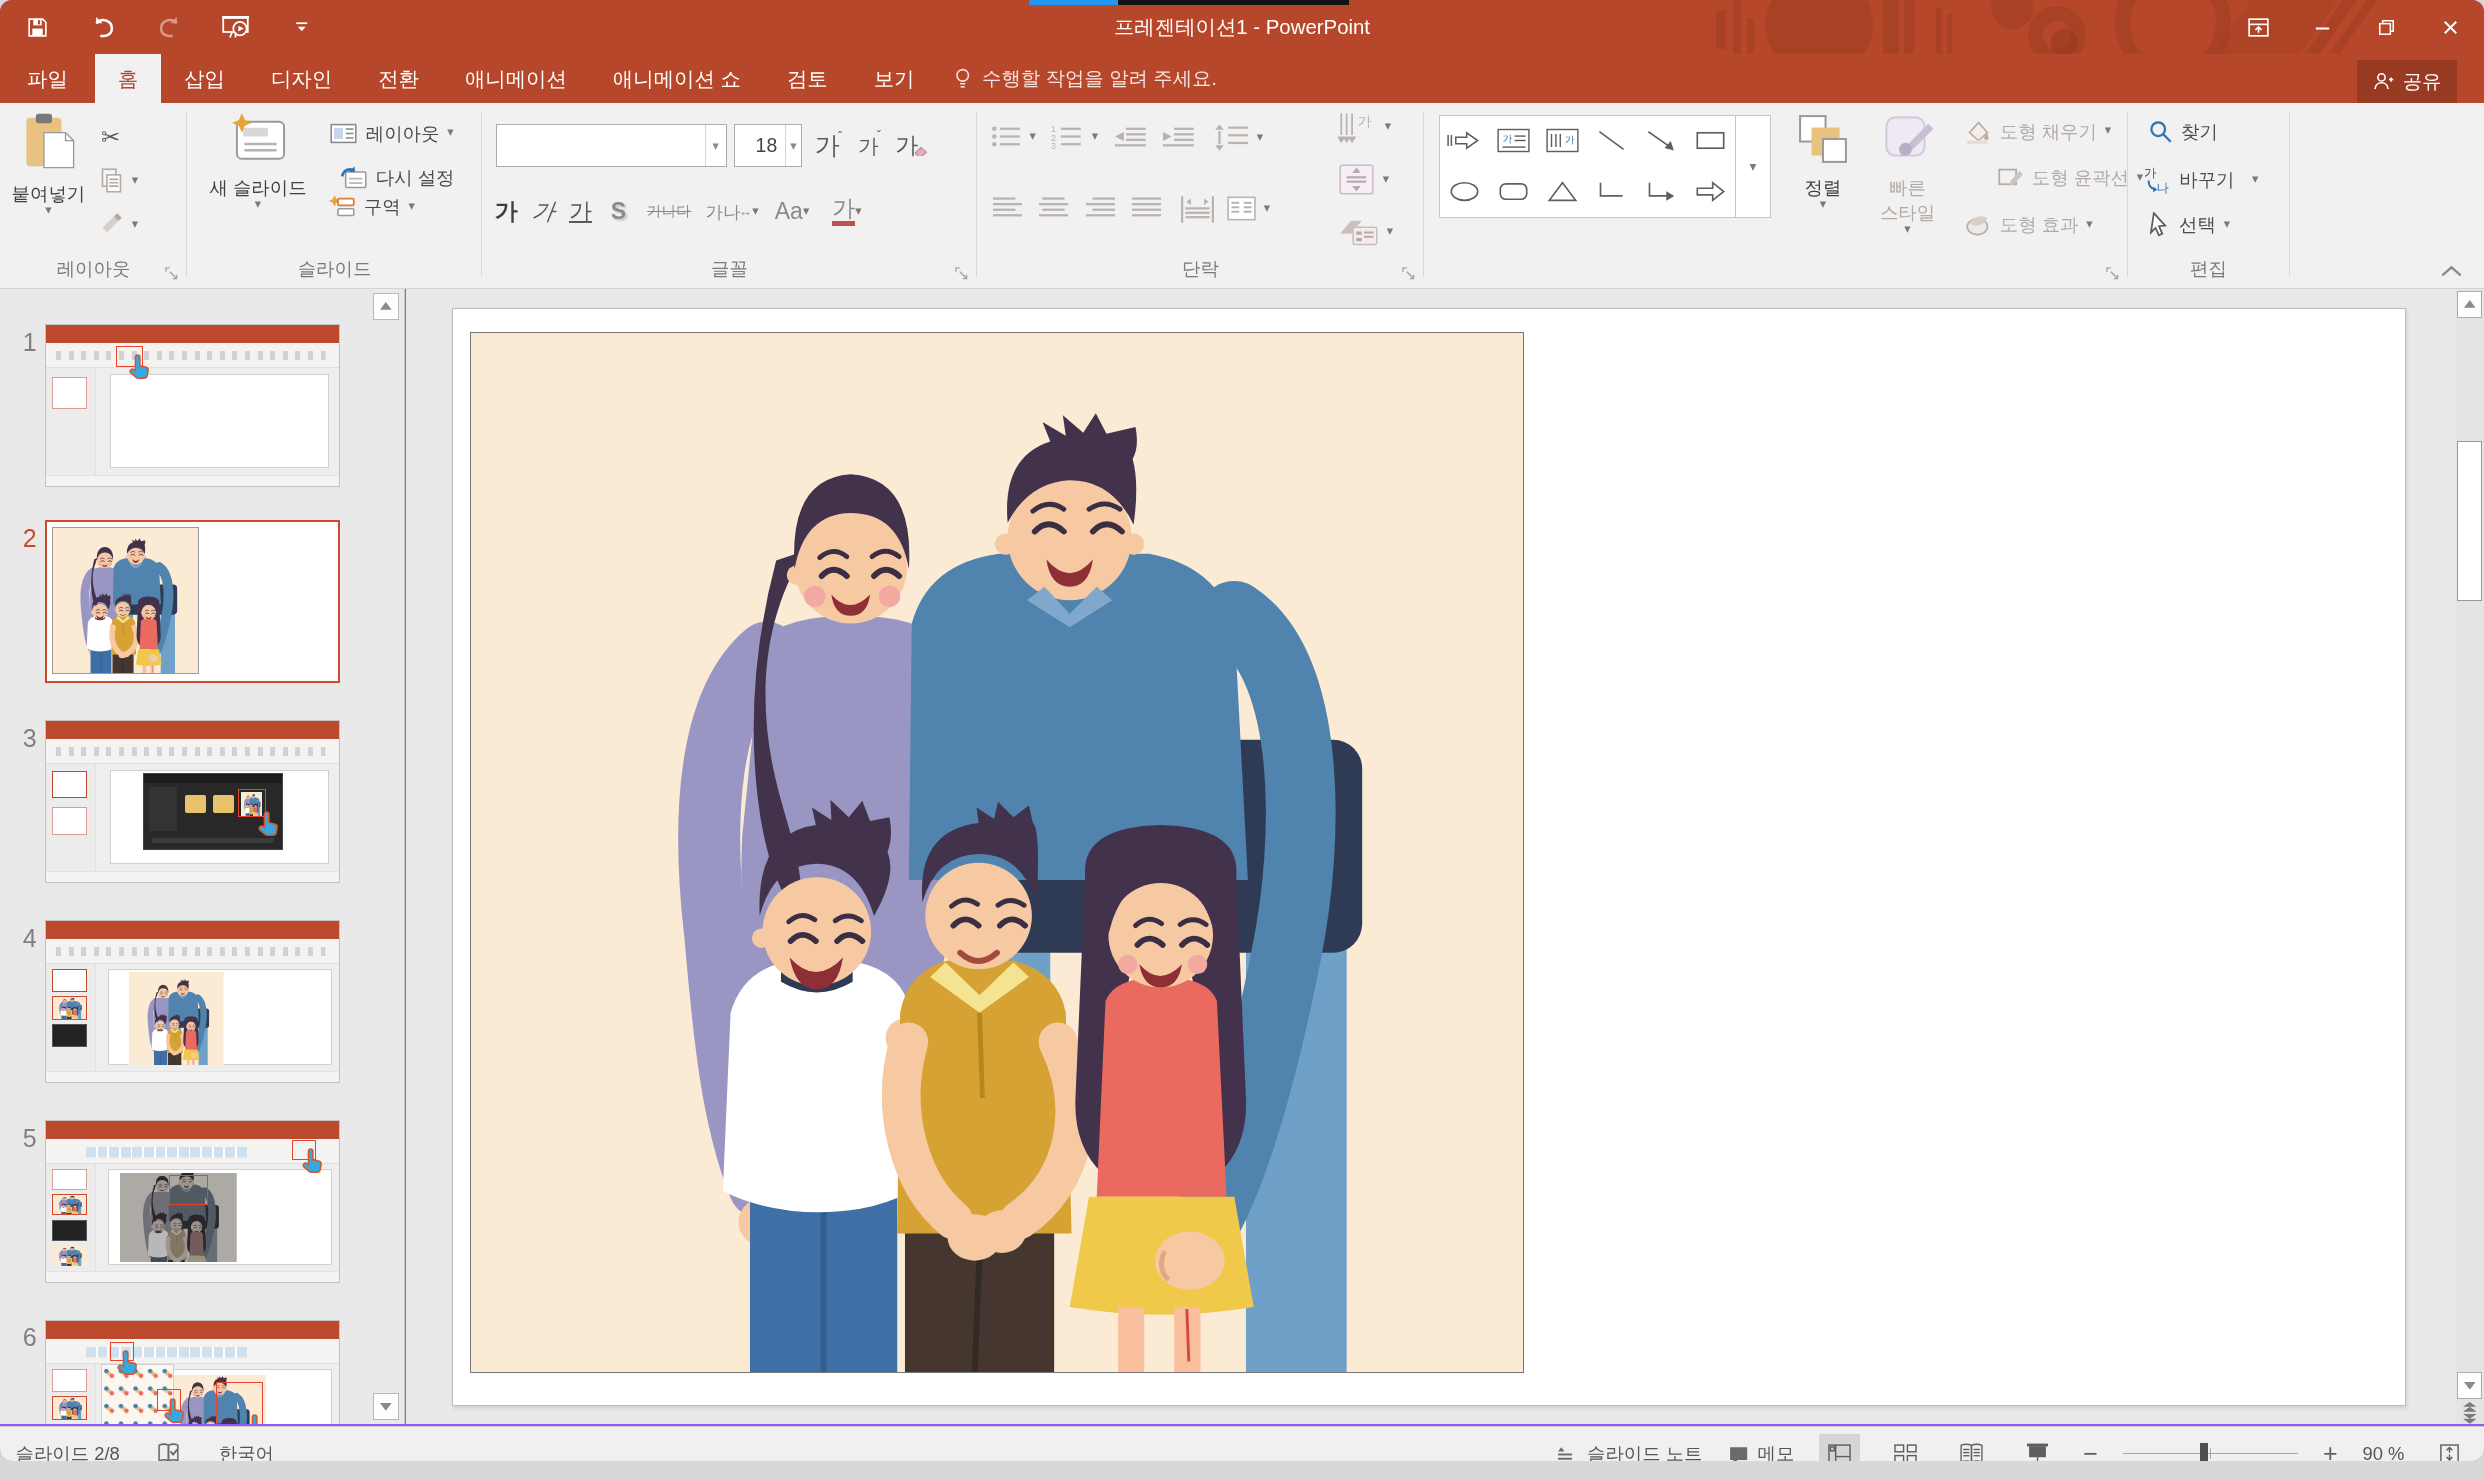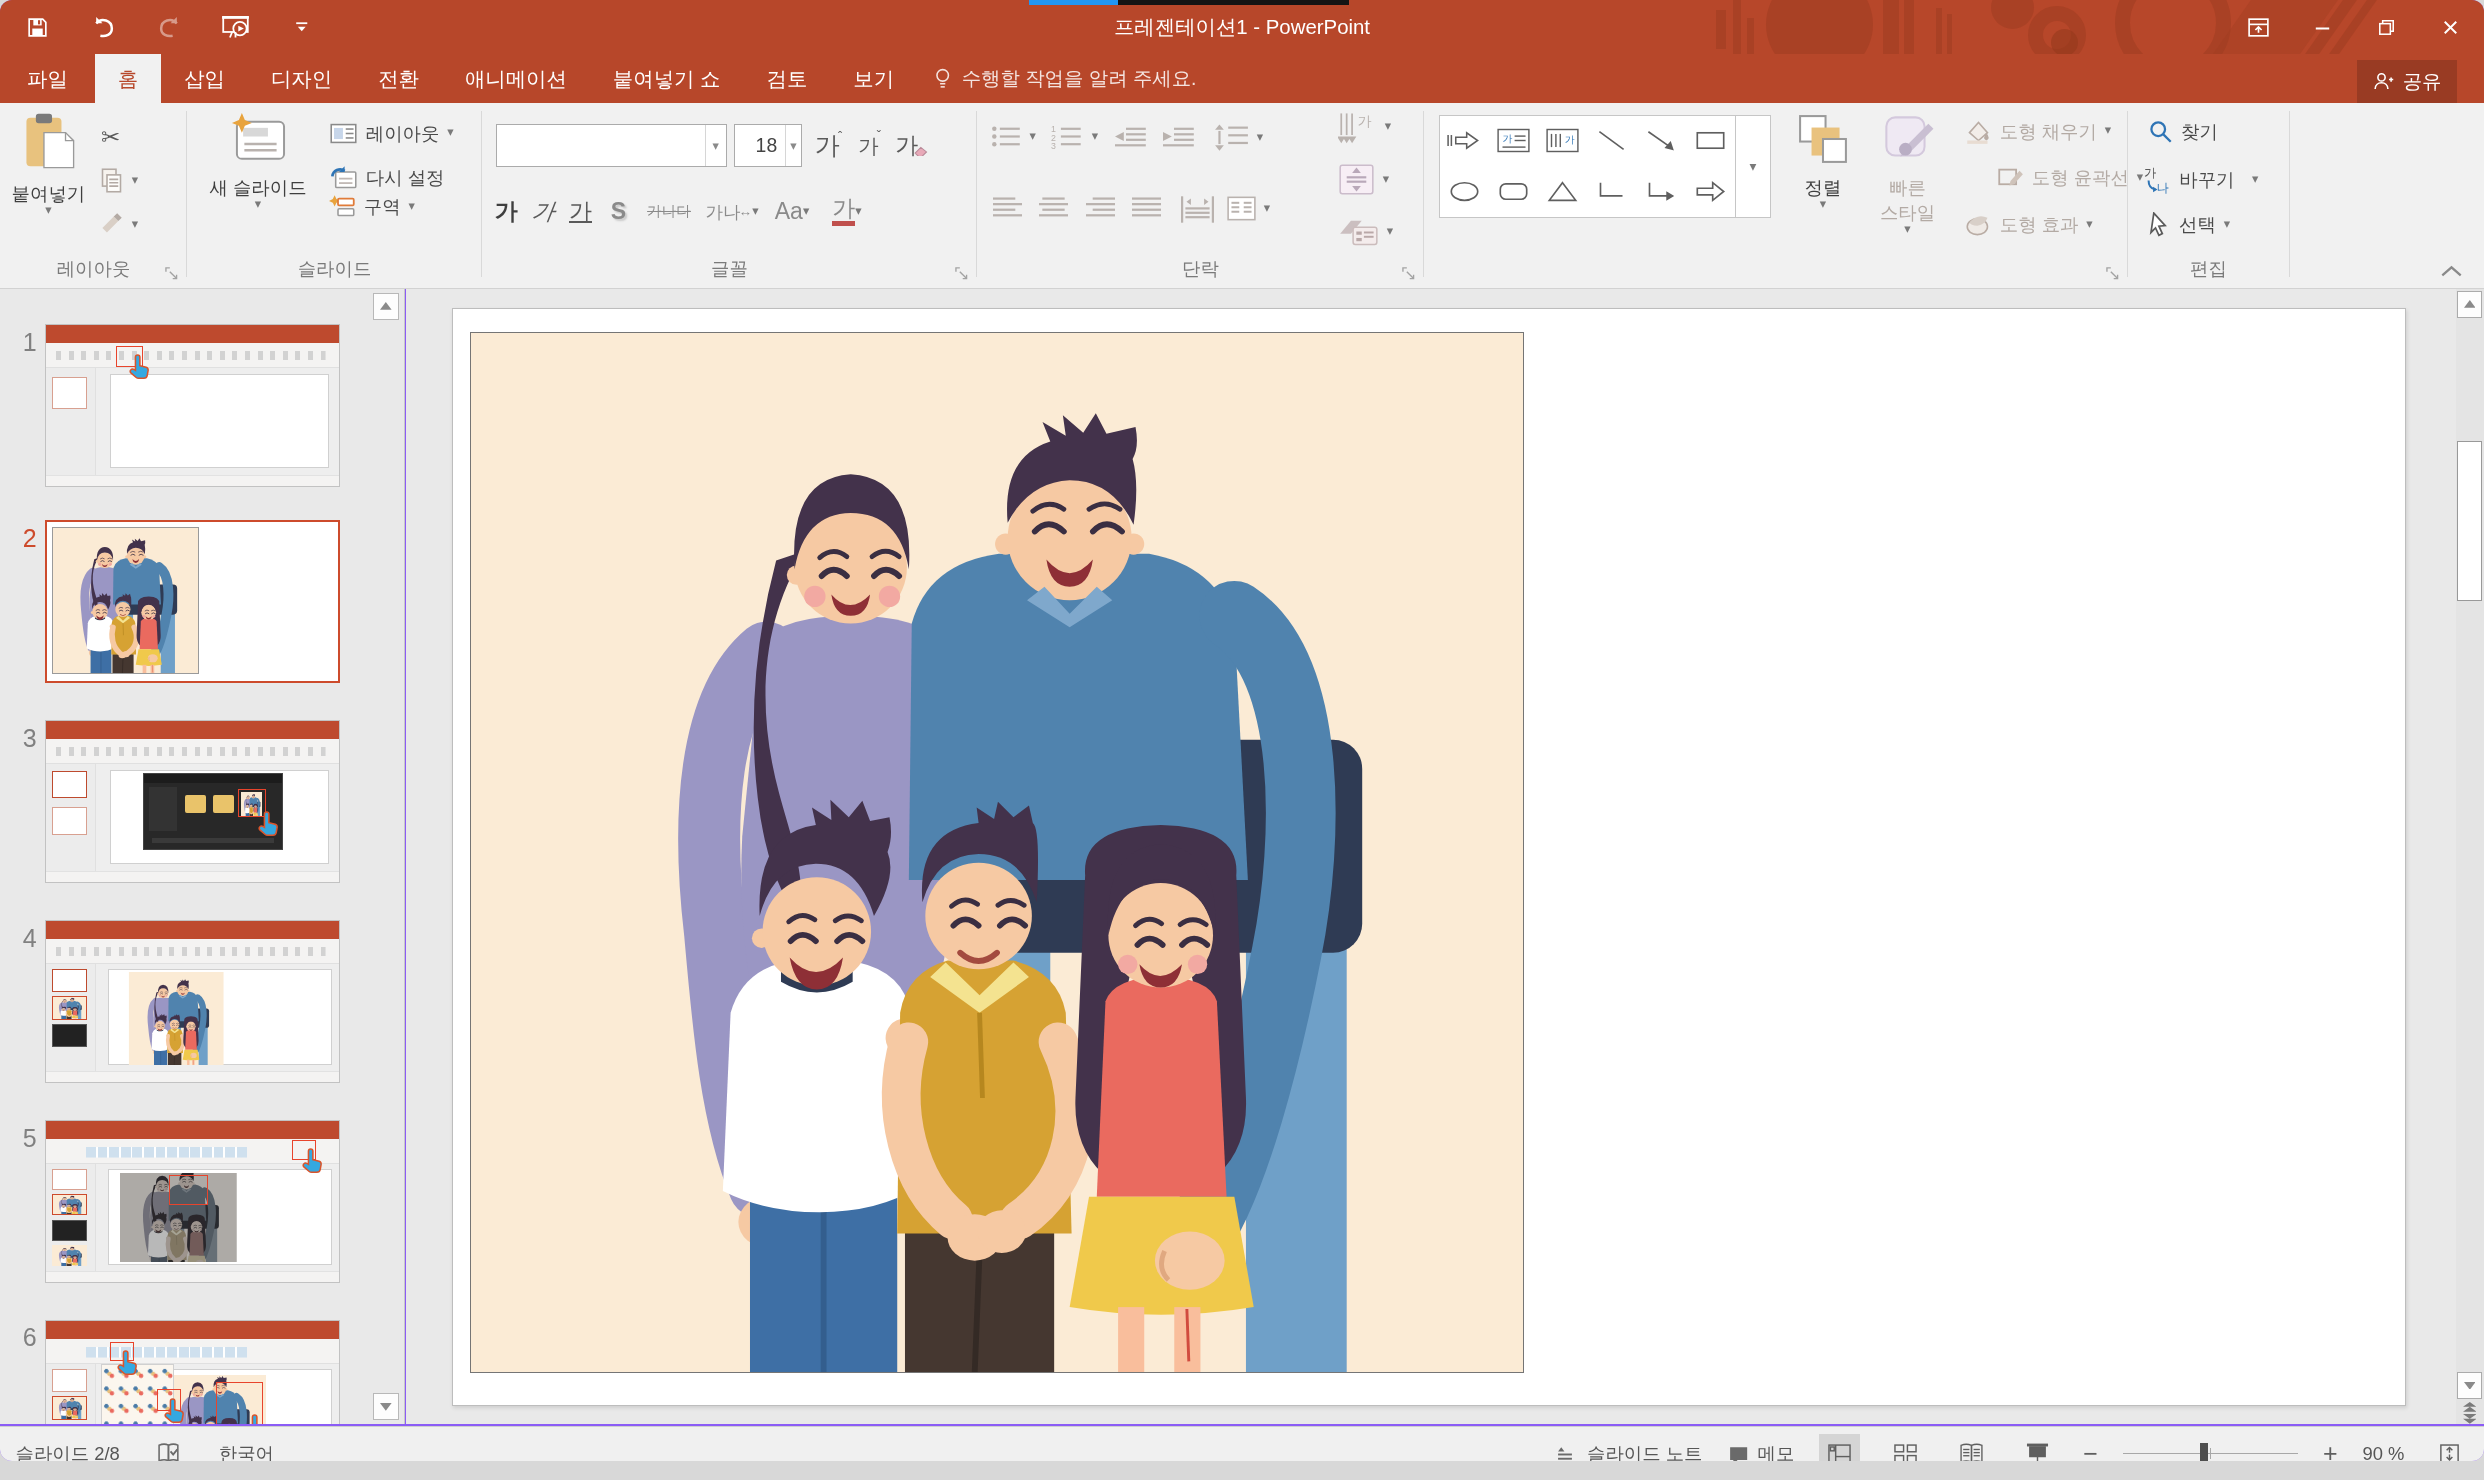--- a/index.html
+++ b/index.html
@@ -295,21 +295,21 @@
     <div class="tab">
         <span>디자인</span>
       </div>
     <div class="tab">
         <span>전환</span>
       </div>
     <div class="tab">
         <span>애니메이션</span>
       </div>
     <div class="tab">
-        <span>붙여넣기 쇼</span>
+        <span>애니메이션 쇼</span>
       </div>
     <div class="tab">
         <span>검토</span>
       </div>
     <div class="tab">
         <span>보기</span>
       </div>
     <div id="tellme">
       <span>
         <svg width="19.4" height="23" viewBox="0 0 18 22" fill="none" stroke="rgba(255,255,255,.85)" stroke-width="1.5">
@@ -402,21 +402,21 @@
               <rect x="2" y="2" width="22" height="16" fill="#fff"></rect>
               <rect x="4.5" y="5" width="8" height="10" fill="#c7d6ea" stroke="none"></rect>
               <line x1="15" y1="6" x2="22" y2="6"></line>
               <line x1="15" y1="10" x2="22" y2="10"></line>
               <line x1="15" y1="14" x2="22" y2="14"></line>
             </svg>
         </span>
         <span>레이아웃</span>
           <span class="caret">▾</span>
       </div>
-      <div class="smallbtn" style="left:142px;top:62px">
+      <div class="smallbtn" style="left:152px;top:62px">
         <span>
           <svg width="29" height="25" viewBox="0 0 26 22" fill="none">
               <rect x="6" y="6" width="18" height="14" rx="1" fill="#fff" stroke="#9a9a9a" stroke-width="1.4"></rect>
               <line x1="9" y1="12" x2="21" y2="12" stroke="#c0b8b4" stroke-width="1.6"></line>
               <line x1="9" y1="16" x2="21" y2="16" stroke="#c0b8b4" stroke-width="1.6"></line>
               <path d="M3 10 a7 7 0 0 1 11 -5" stroke="#2E74B5" stroke-width="2.4"></path>
               <path d="M14 1 v5 h-5" fill="#2E74B5" stroke="none"></path>
             </svg>
         </span>
         <span>다시 설정</span>

